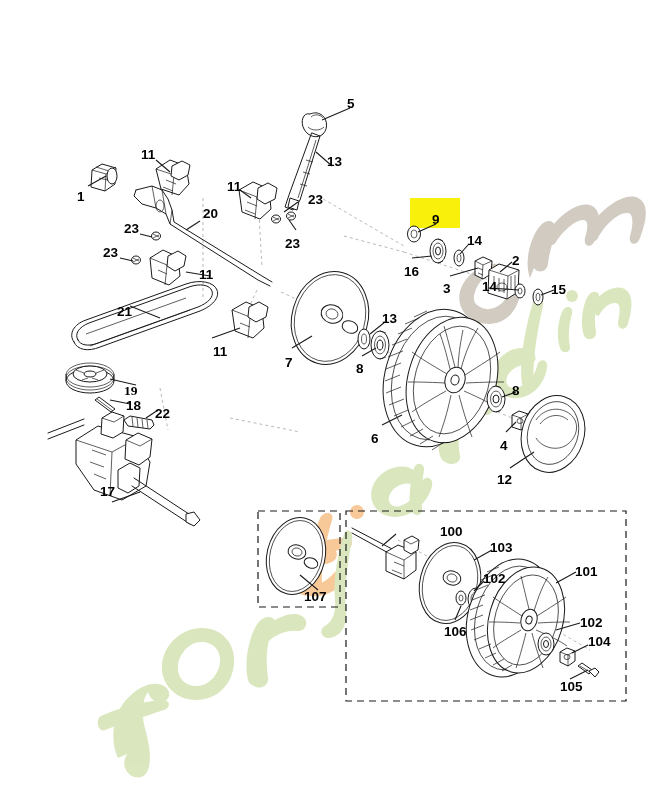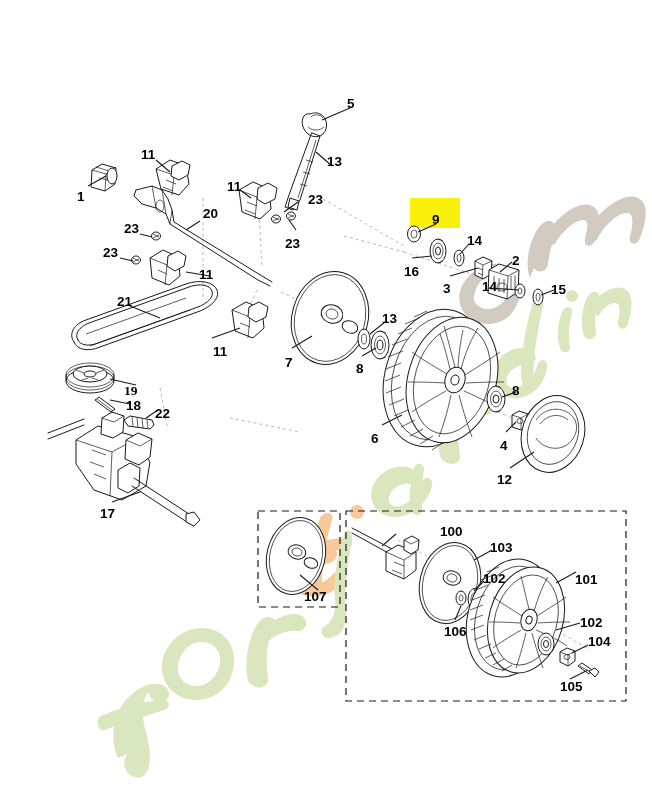--- a/index.html
+++ b/index.html
@@ -520,36 +520,36 @@
   <div class="lbl s2" style="left:285px;top:237px;">23</div>
   <div class="lbl s2" style="left:432px;top:213px;">9</div>
   <div class="lbl s2" style="left:467px;top:234px;">14</div>
   <div class="lbl s2" style="left:103px;top:246px;">23</div>
   <div class="lbl s2" style="left:404px;top:265px;">16</div>
   <div class="lbl s2" style="left:443px;top:282px;">3</div>
   <div class="lbl s2" style="left:512px;top:254px;">2</div>
   <div class="lbl s2" style="left:551px;top:283px;">15</div>
   <div class="lbl s2" style="left:199px;top:268px;">11</div>
   <div class="lbl s2" style="left:482px;top:280px;">14</div>
-  <div class="lbl s2" style="left:117px;top:295px;">21</div>
+  <div class="lbl s2" style="left:117px;top:305px;">21</div>
   <div class="lbl s2" style="left:382px;top:312px;">13</div>
   <div class="lbl s2" style="left:213px;top:345px;">11</div>
   <div class="lbl s2" style="left:285px;top:356px;">7</div>
   <div class="lbl s2" style="left:356px;top:362px;">8</div>
   <div class="lbl s2" style="left:124px;top:384px;font-family:Liberation Serif, serif;">19</div>
   <div class="lbl s2" style="left:126px;top:399px;">18</div>
   <div class="lbl s2" style="left:155px;top:407px;text-align:center;">22</div>
   <div class="lbl s2" style="left:512px;top:384px;">8</div>
   <div class="lbl s2" style="left:371px;top:432px;">6</div>
   <div class="lbl s2" style="left:500px;top:439px;">4</div>
   <div class="lbl s2" style="left:497px;top:473px;">12</div>
-  <div class="lbl s2" style="left:100px;top:507px;text-align:right;">17</div>
+  <div class="lbl s2" style="left:100px;top:485px;text-align:right;">17</div>
   <div class="lbl s3" style="left:304px;top:590px;">107</div>
   <div class="lbl s3" style="left:395px;top:525px;margin-left:45px;">100</div>
   <div class="lbl s3" style="left:490px;top:541px;">103</div>
   <div class="lbl s3" style="left:483px;top:572px;">102</div>
-  <div class="lbl s3" style="left:575px;top:565px;margin-top:8px;">101</div>
+  <div class="lbl s3" style="left:575px;top:565px;">101</div>
   <div class="lbl s3" style="left:444px;top:625px;">106</div>
   <div class="lbl s3" style="left:580px;top:616px;">102</div>
   <div class="lbl s3" style="left:588px;top:635px;">104</div>
   <div class="lbl s3" style="left:560px;top:680px;">105</div>
 
 </div>
 
 </body></html>

